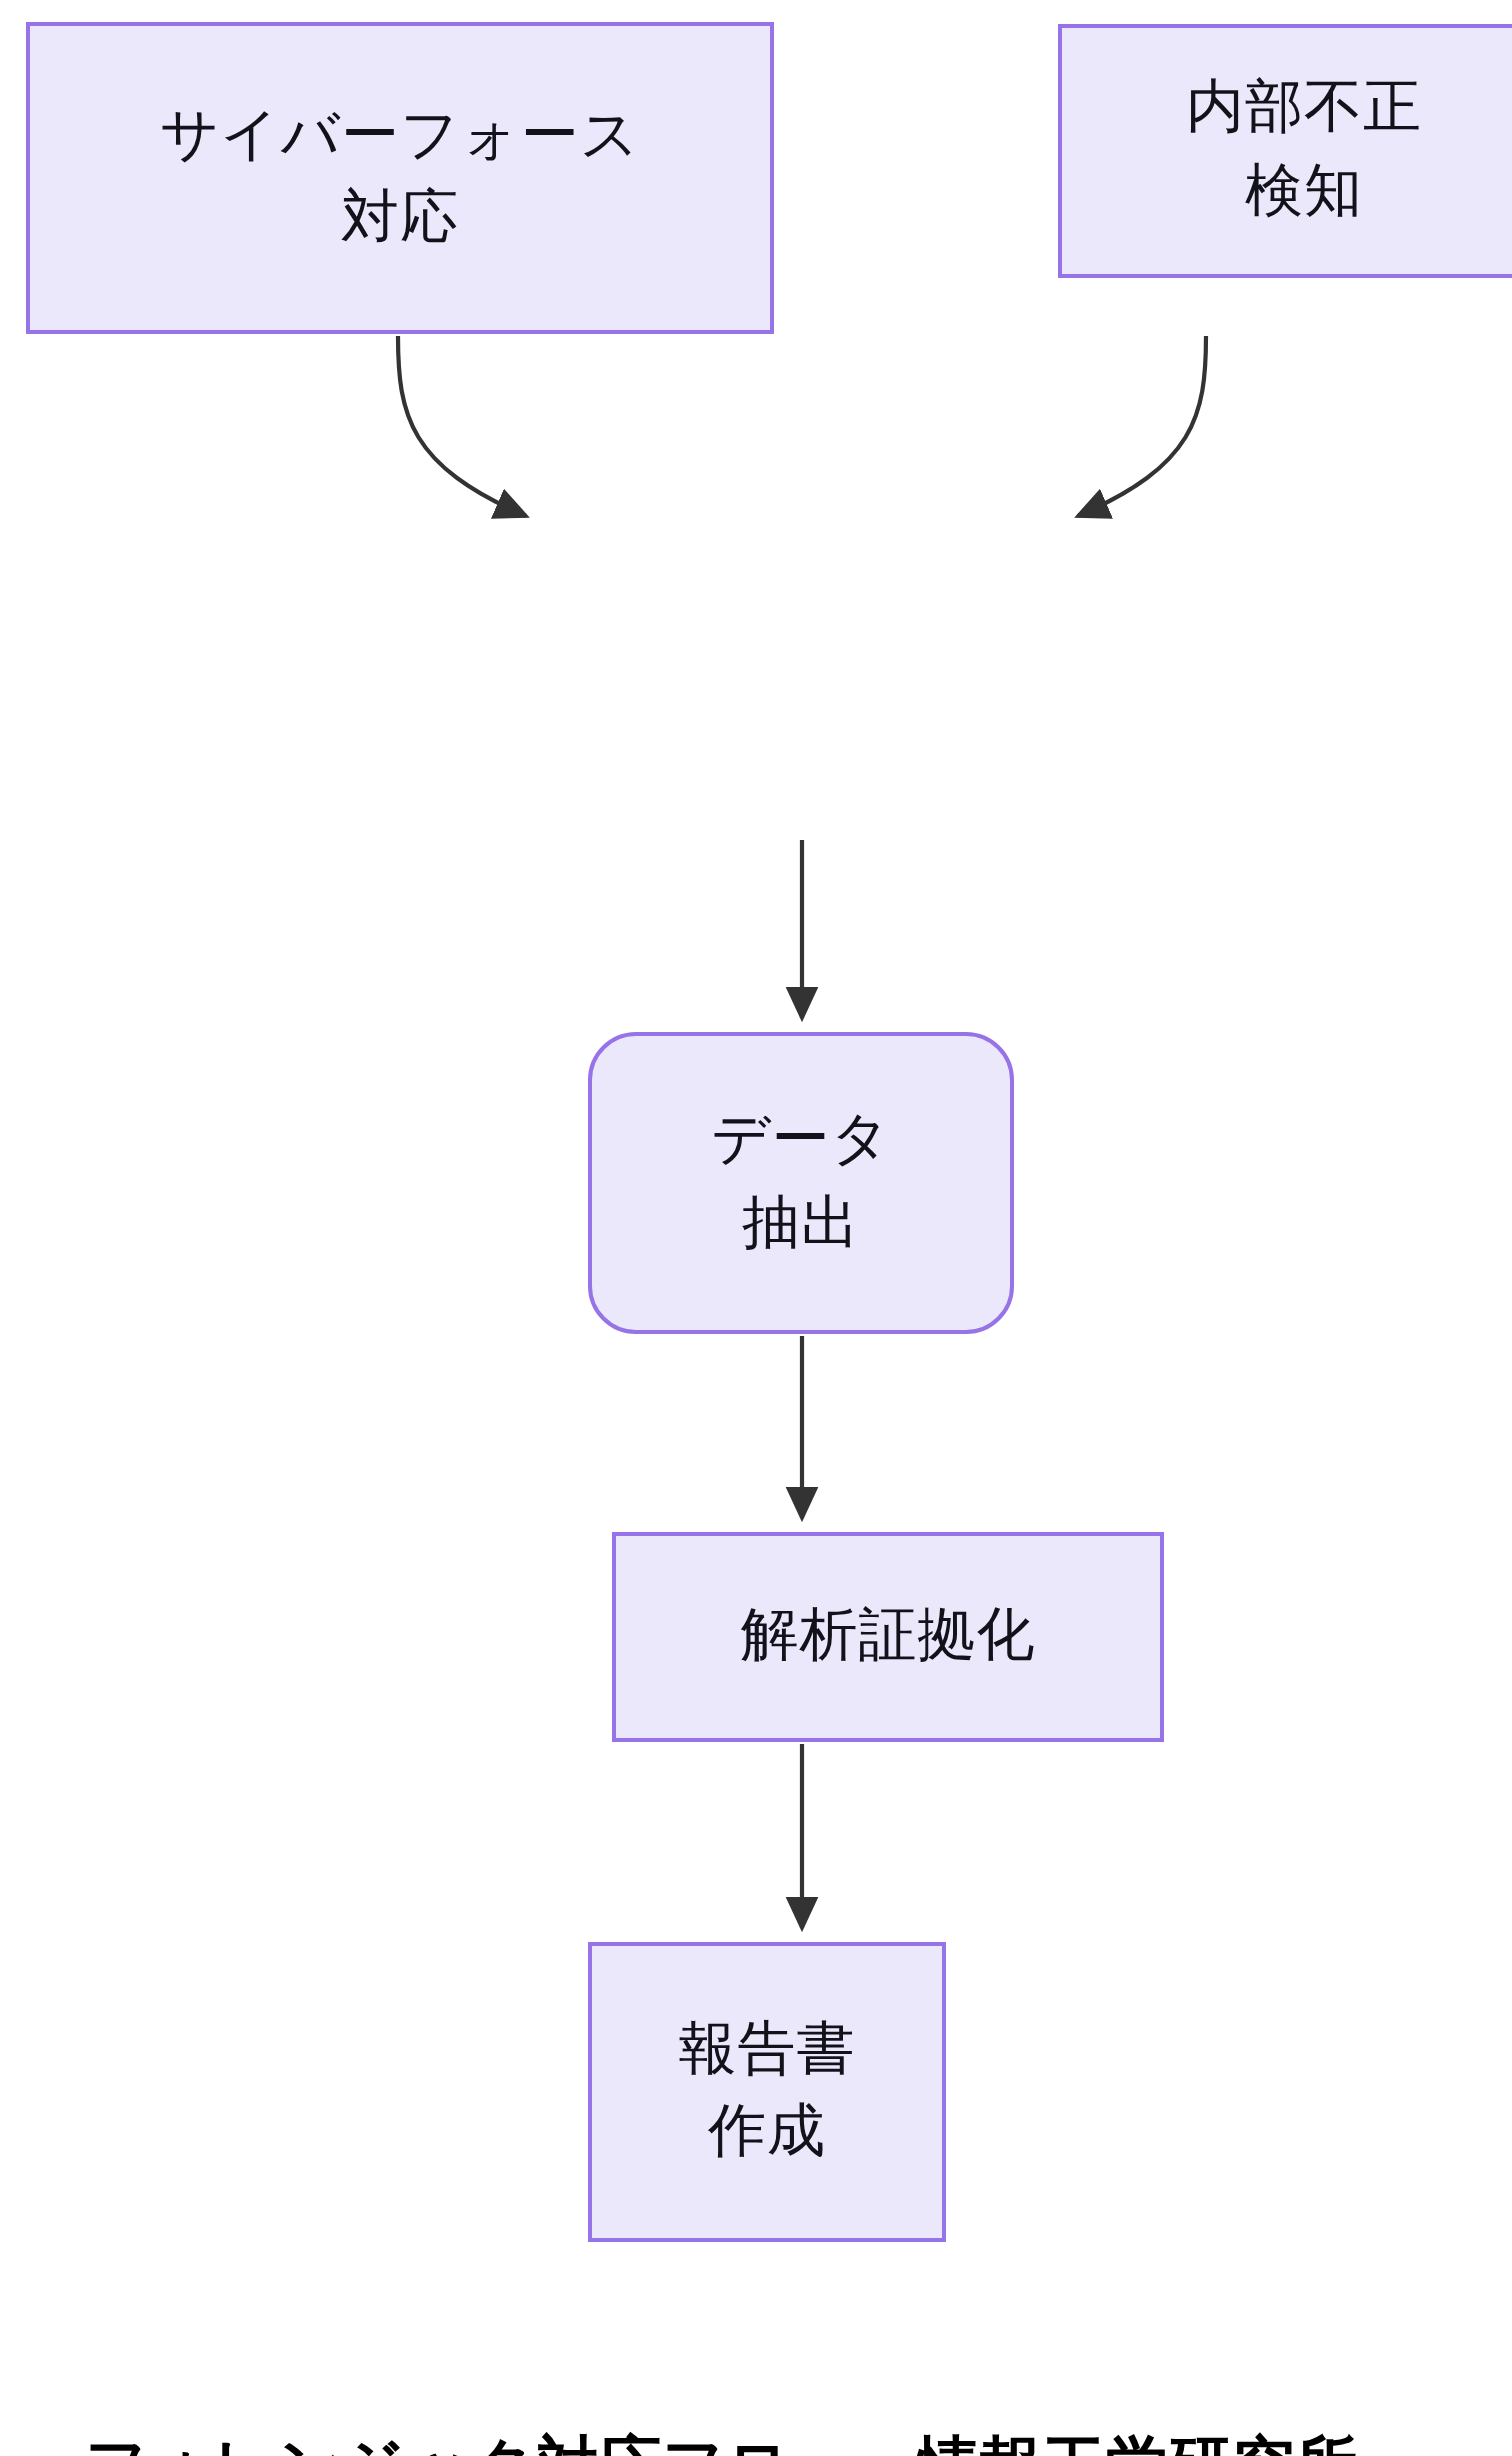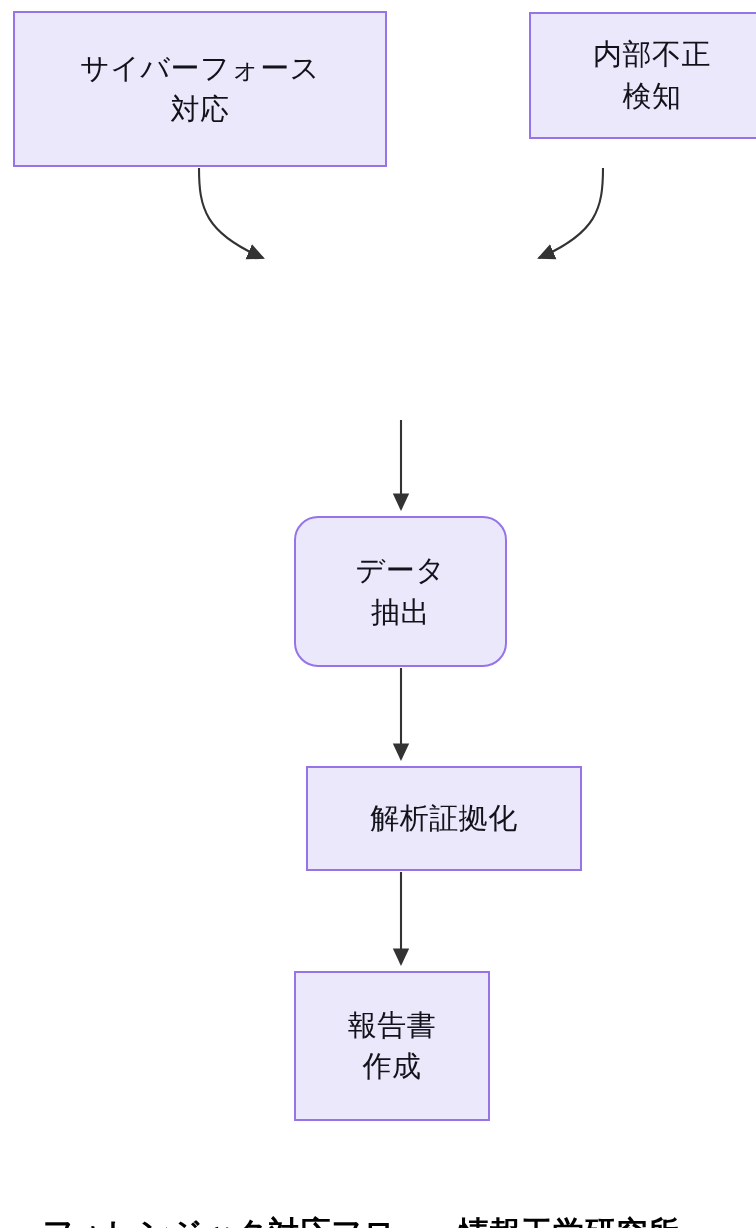--- a/index.html
+++ b/index.html
@@ -101,21 +101,21 @@
 
   <div class="node" style="left:294px; top:516px; width:213px; height:151px;border-radius:24px;">
     <span class="node-line">データ</span>
     <span class="node-line">抽出</span>
   </div>
 
   <div class="node" style="left:262px; top:766px; width:276px; height:105px;margin-left:44px;">
     <span class="node-line">解析証拠化</span>
   </div>
 
-  <div class="node" style="left:294px; top:971px; width:196px; height:150px;">
+  <div class="node" style="left:294px; top:971px; width:179px; height:150px;">
     <span class="node-line">報告書</span>
     <span class="node-line">作成</span>
   </div>
 
   <div id="caption">
     <span id="caption-text">フォレンジック対応フロー　情報工学研究所</span>
   </div>
 
 </div>
 

